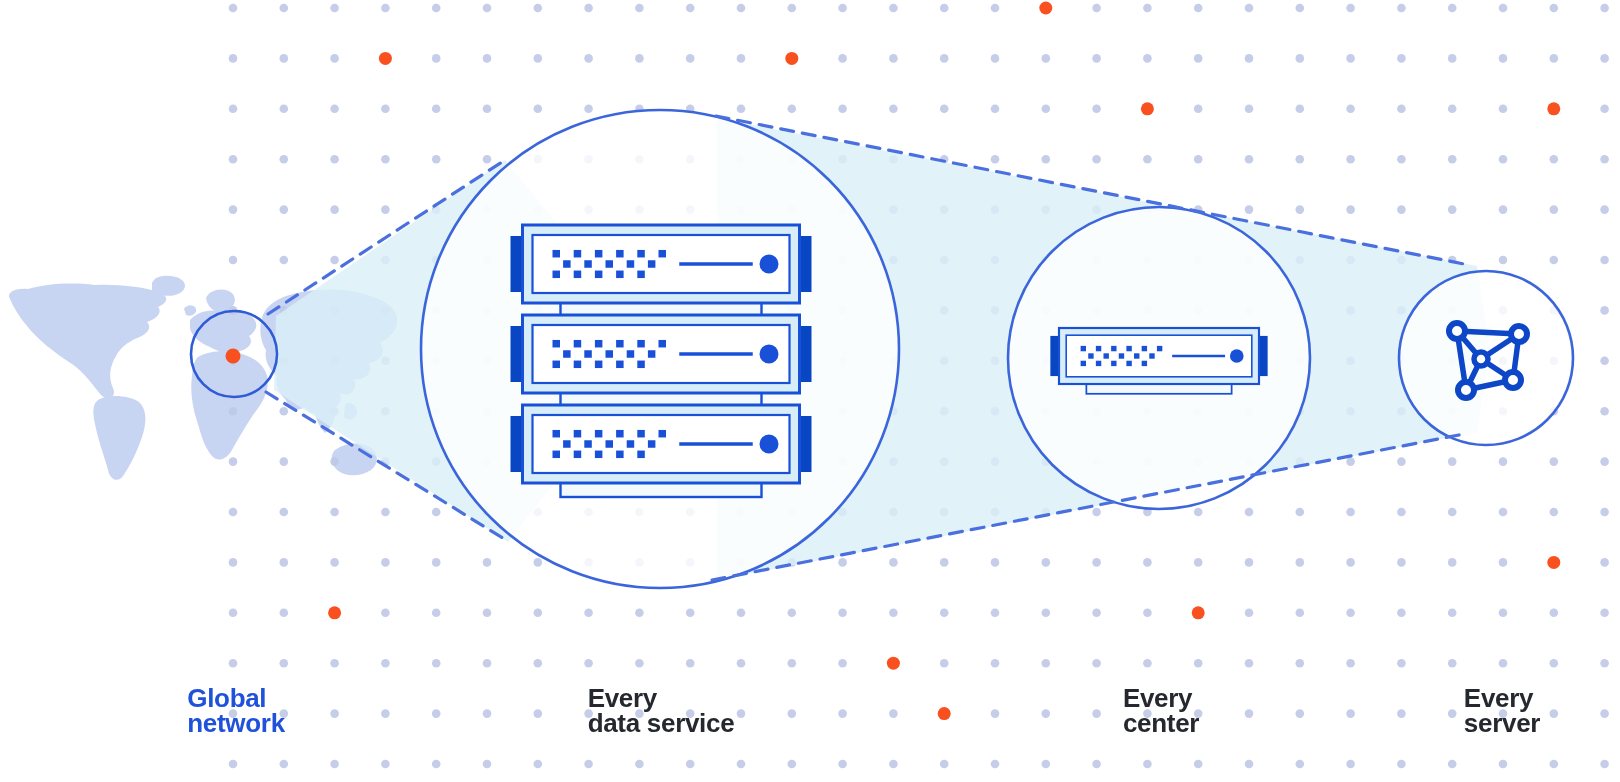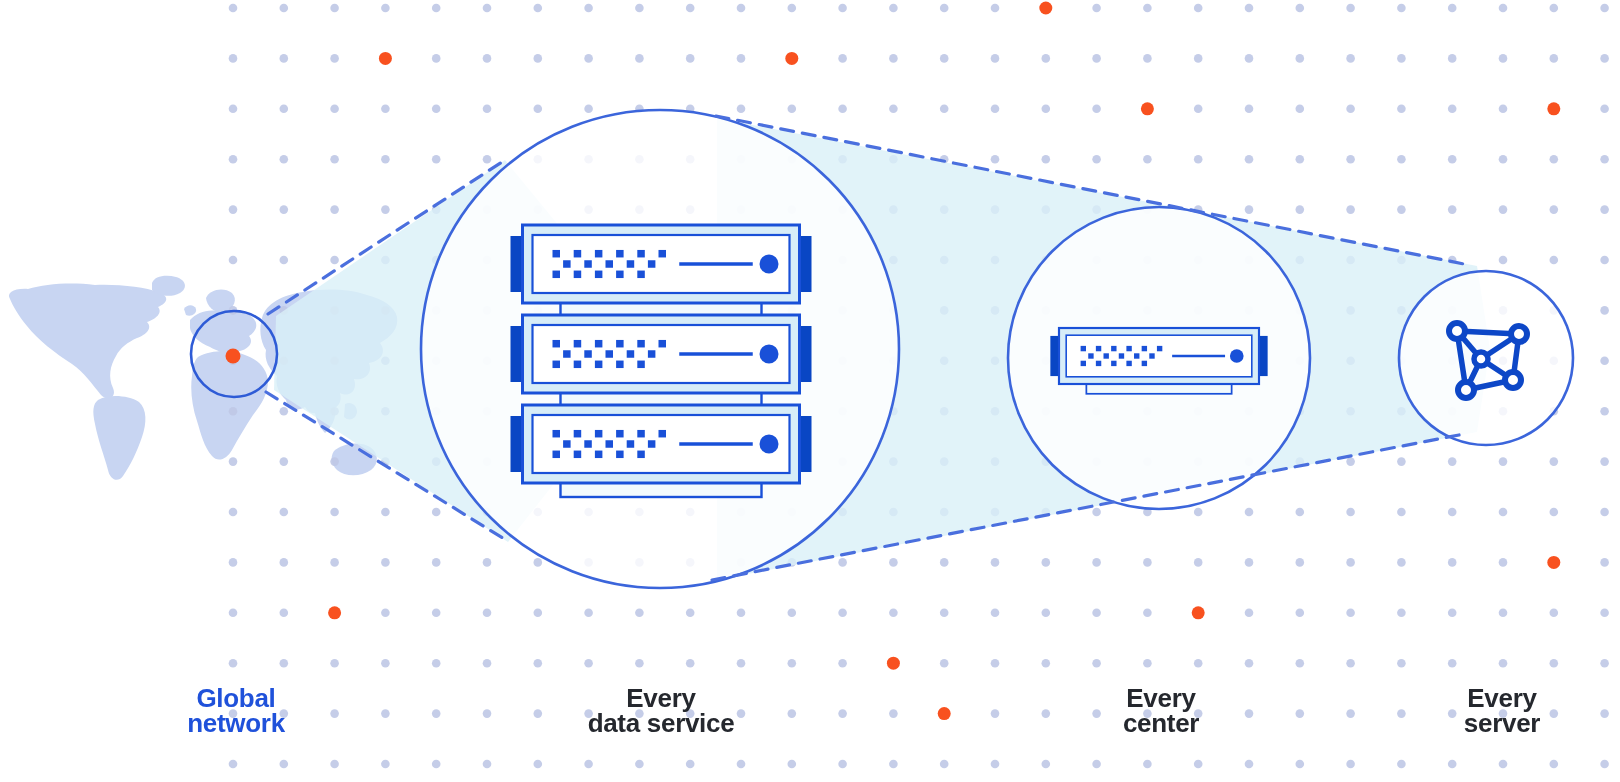--- a/index.html
+++ b/index.html
@@ -27,21 +27,20 @@
   .srv-ped{fill:#F2FAFD;stroke:var(--royal_blue);}
   .srv-ink{fill:var(--royal_blue);}
   .srv-line{stroke:var(--royal_blue);stroke-linecap:square;}
   .mesh-line{stroke:var(--icon_blue);stroke-width:5.5;stroke-linecap:round;}
   .mesh-node{fill:#ffffff;stroke:var(--icon_blue);stroke-width:6;}
 
   .label{
     position:absolute;
     top:686px;
     transform:translateX(-50%);
-    text-align:center;
     font-weight:700;
     font-size:26px;
     line-height:25px;
     letter-spacing:-0.3px;
     white-space:nowrap;
   }
   .label-dark{color:var(--label_dark);}
   .label-blue{color:var(--label_blue);}
 </style>
 </head>

